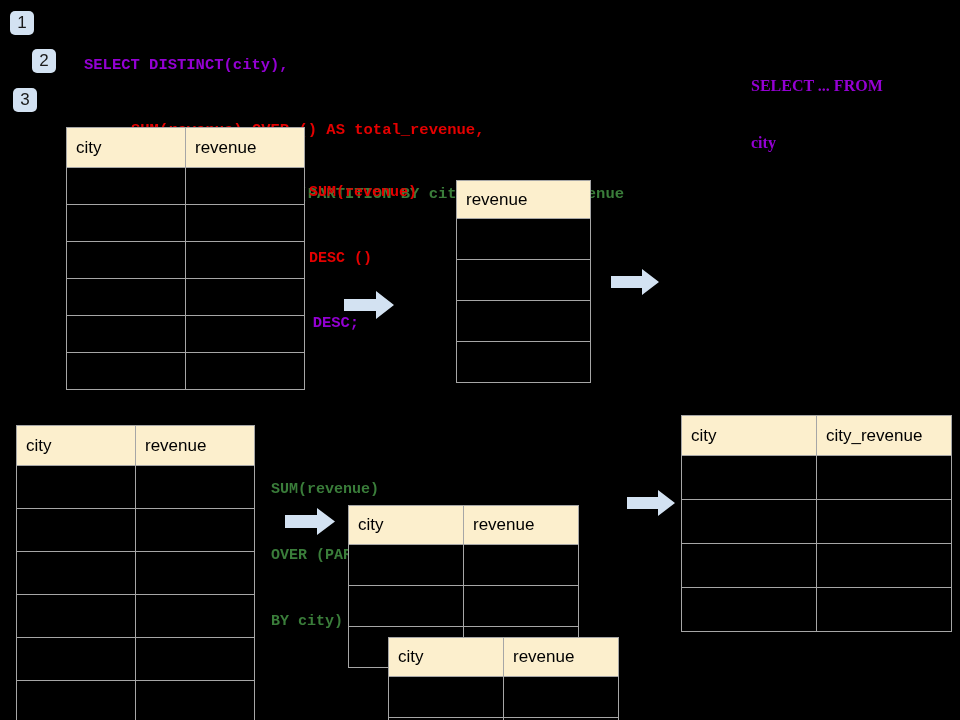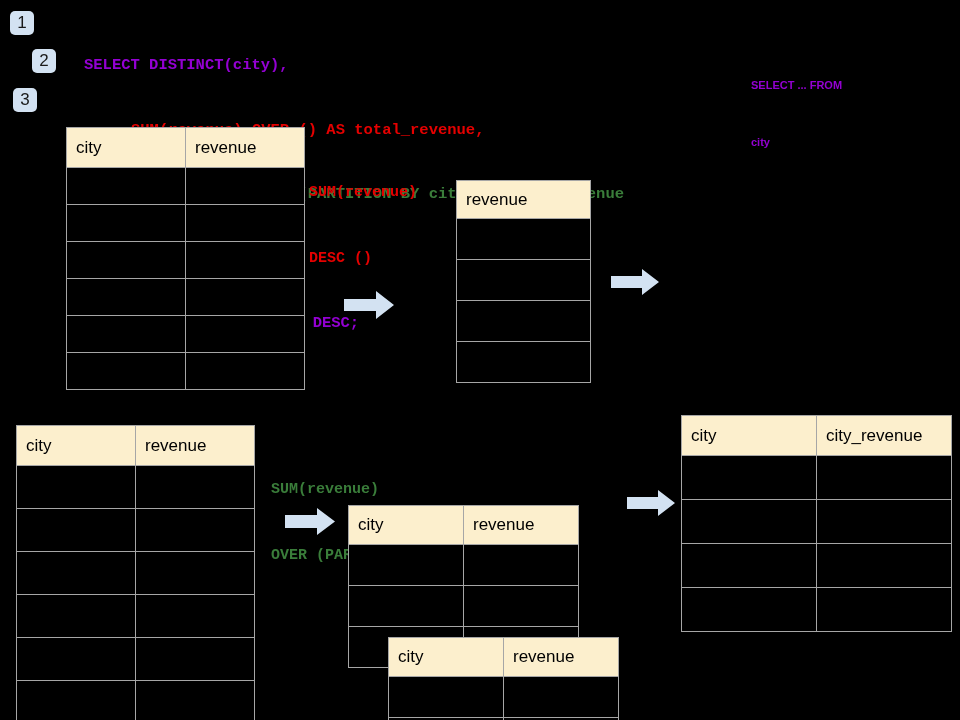--- a/index.html
+++ b/index.html
@@ -46,22 +46,22 @@
   .annot {
     position: absolute;
     font-family: "Liberation Mono", monospace;
     font-size: 15px;
     font-weight: bold;
     line-height: 22px;
     white-space: pre;
   }
   .annot-sm {
     position: absolute;
-    font-family: Liberation Sans, sans-serif;
-    font-size: 11px;
+    font-family: Liberation Serif, serif;
+    font-size: 16px;
     font-weight: bold;
     line-height: 19px;
     white-space: pre;
   }
 
   
   .tbl {
     position: absolute;
     border-collapse: collapse;
     table-layout: fixed;
@@ -111,20 +111,21 @@
   </div>
 
   <div class="annot" style="left:309px; top:138px; color:#e50000;">
     <div>SUM(revenue)</div>
     <div>DESC ()</div>
   </div>
 
   <div class="annot" style="left:271px; top:435px; color:#3a7d3a;">
     <div>SUM(revenue)</div>
     <div>OVER (PARTITION</div>
+    <div>BY city)</div>
   </div>
 
   <table class="tbl" style="left:66px; top:127px; width:238px;">
     <colgroup>
         <col style="width:119px;">
         <col style="width:119px;">
       </colgroup>
     <thead>
       <tr>
         <th style="height:39px;">city</th>

